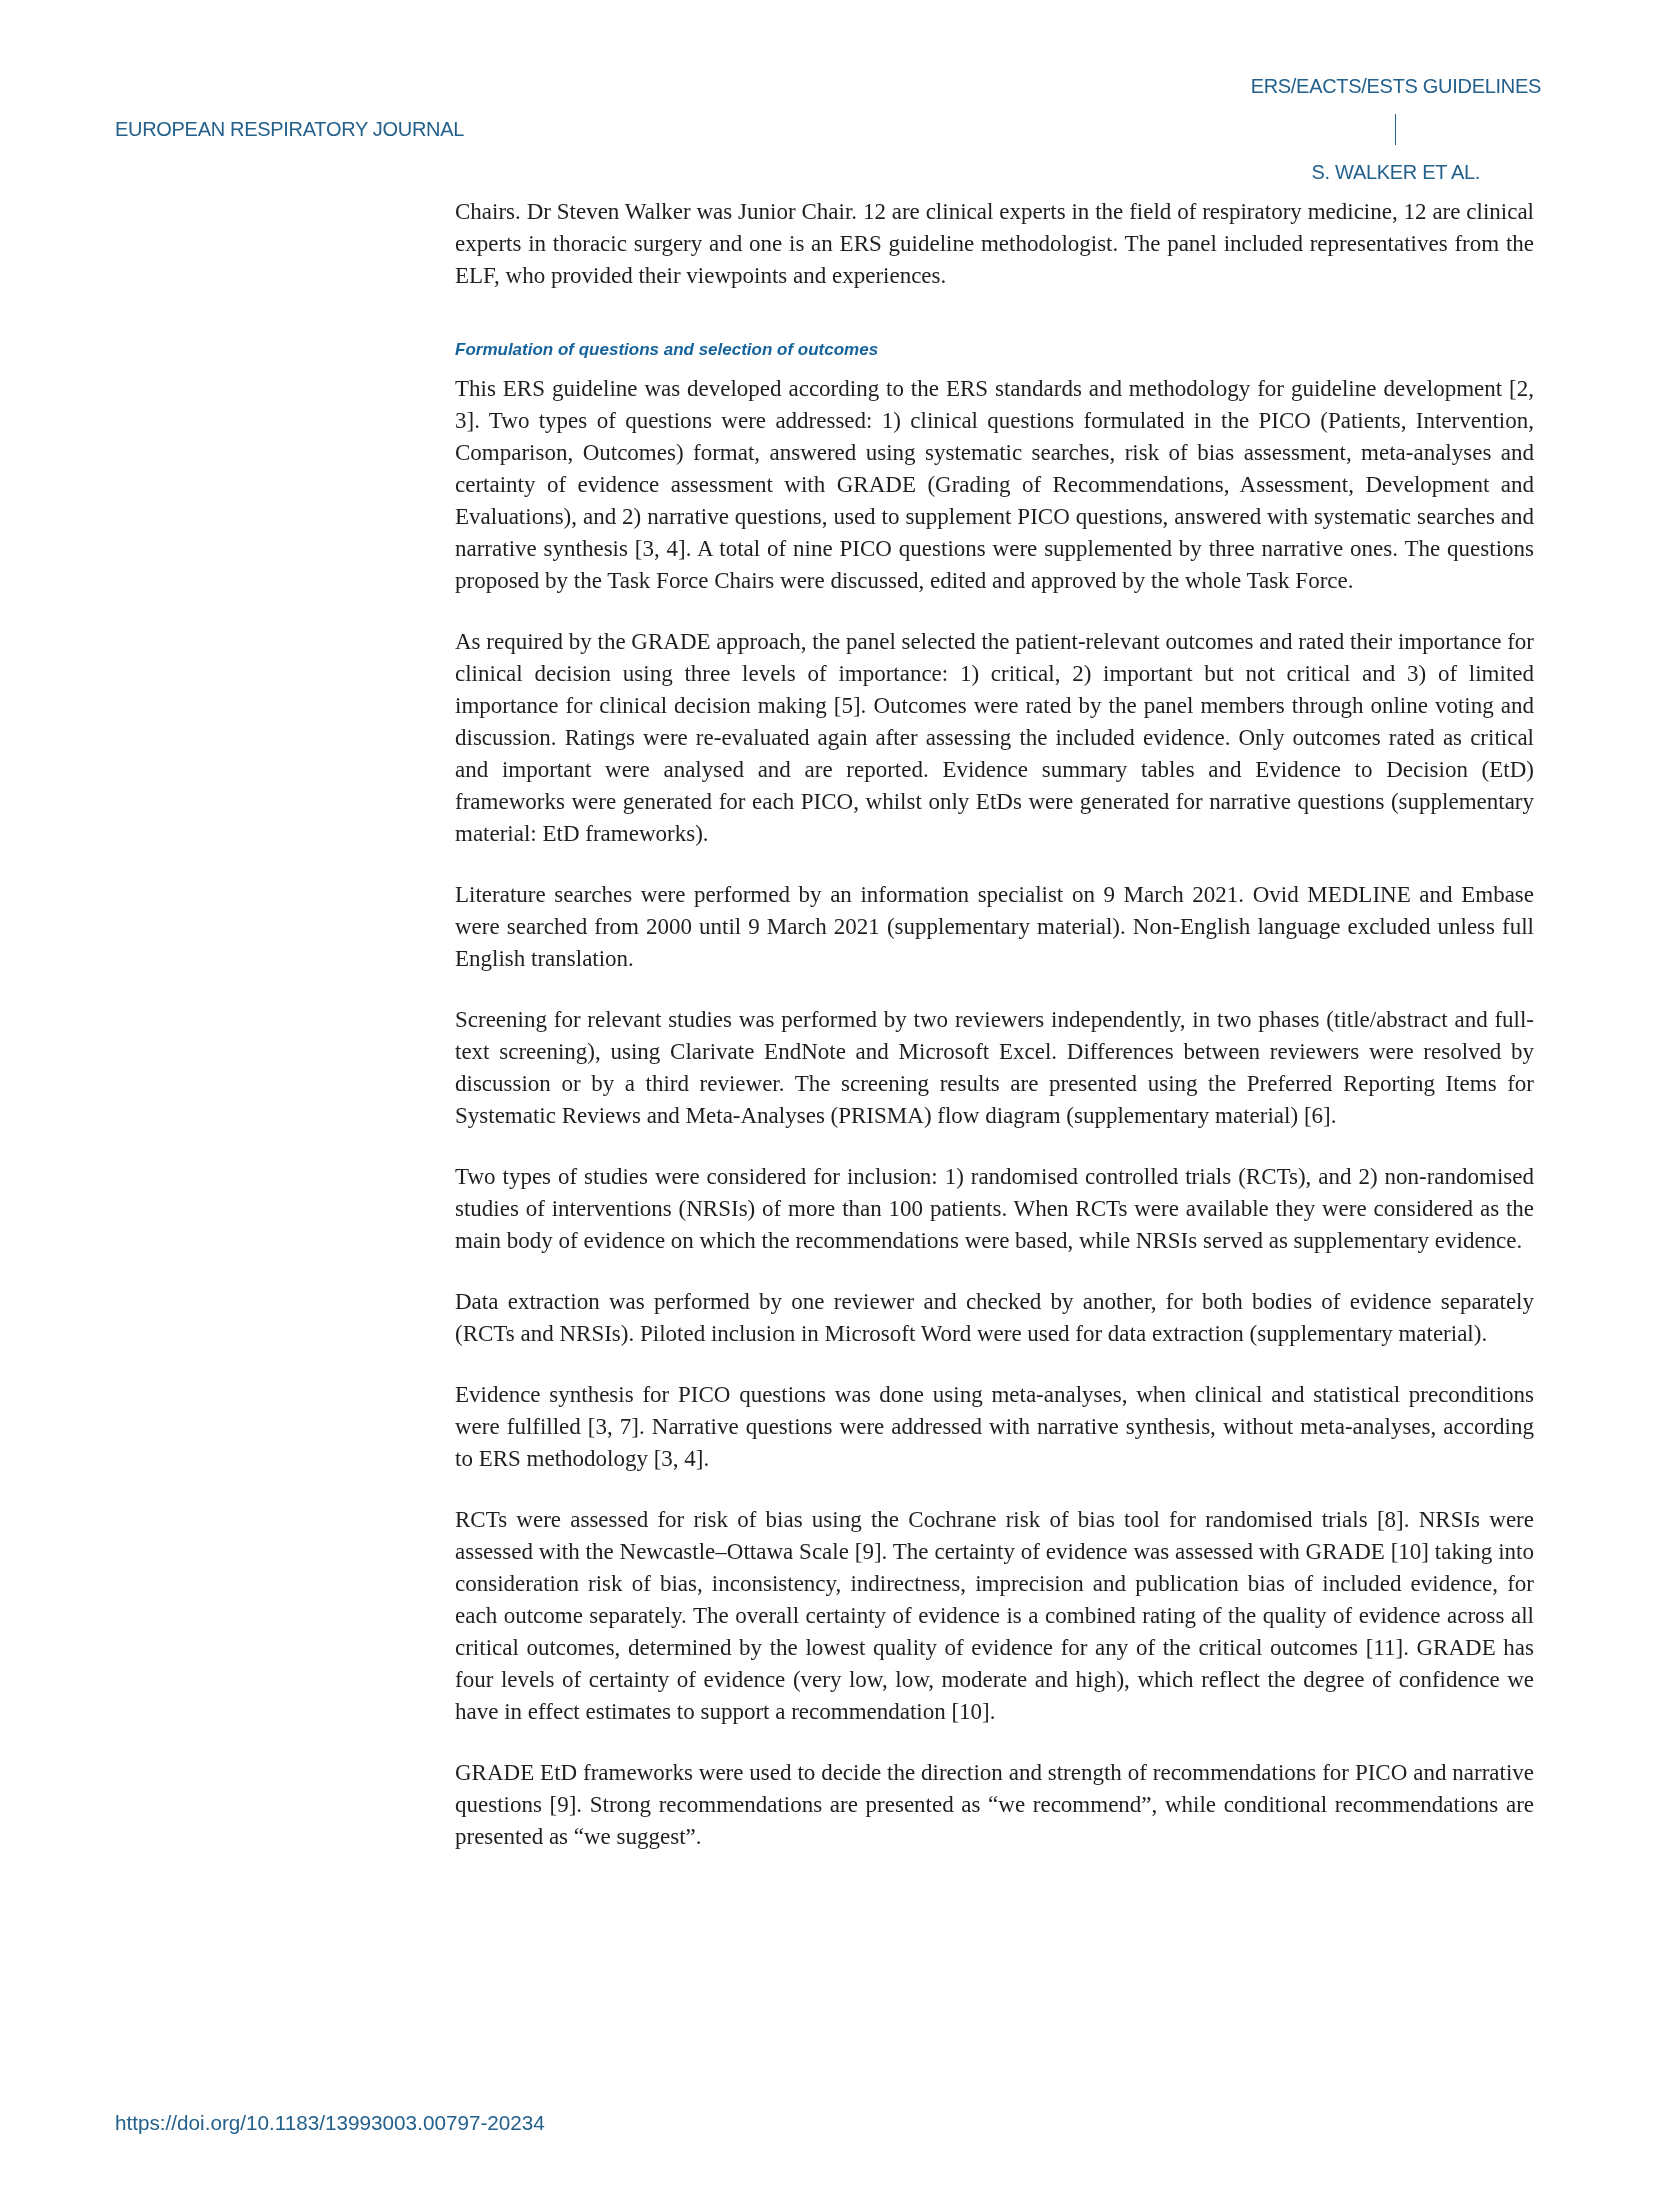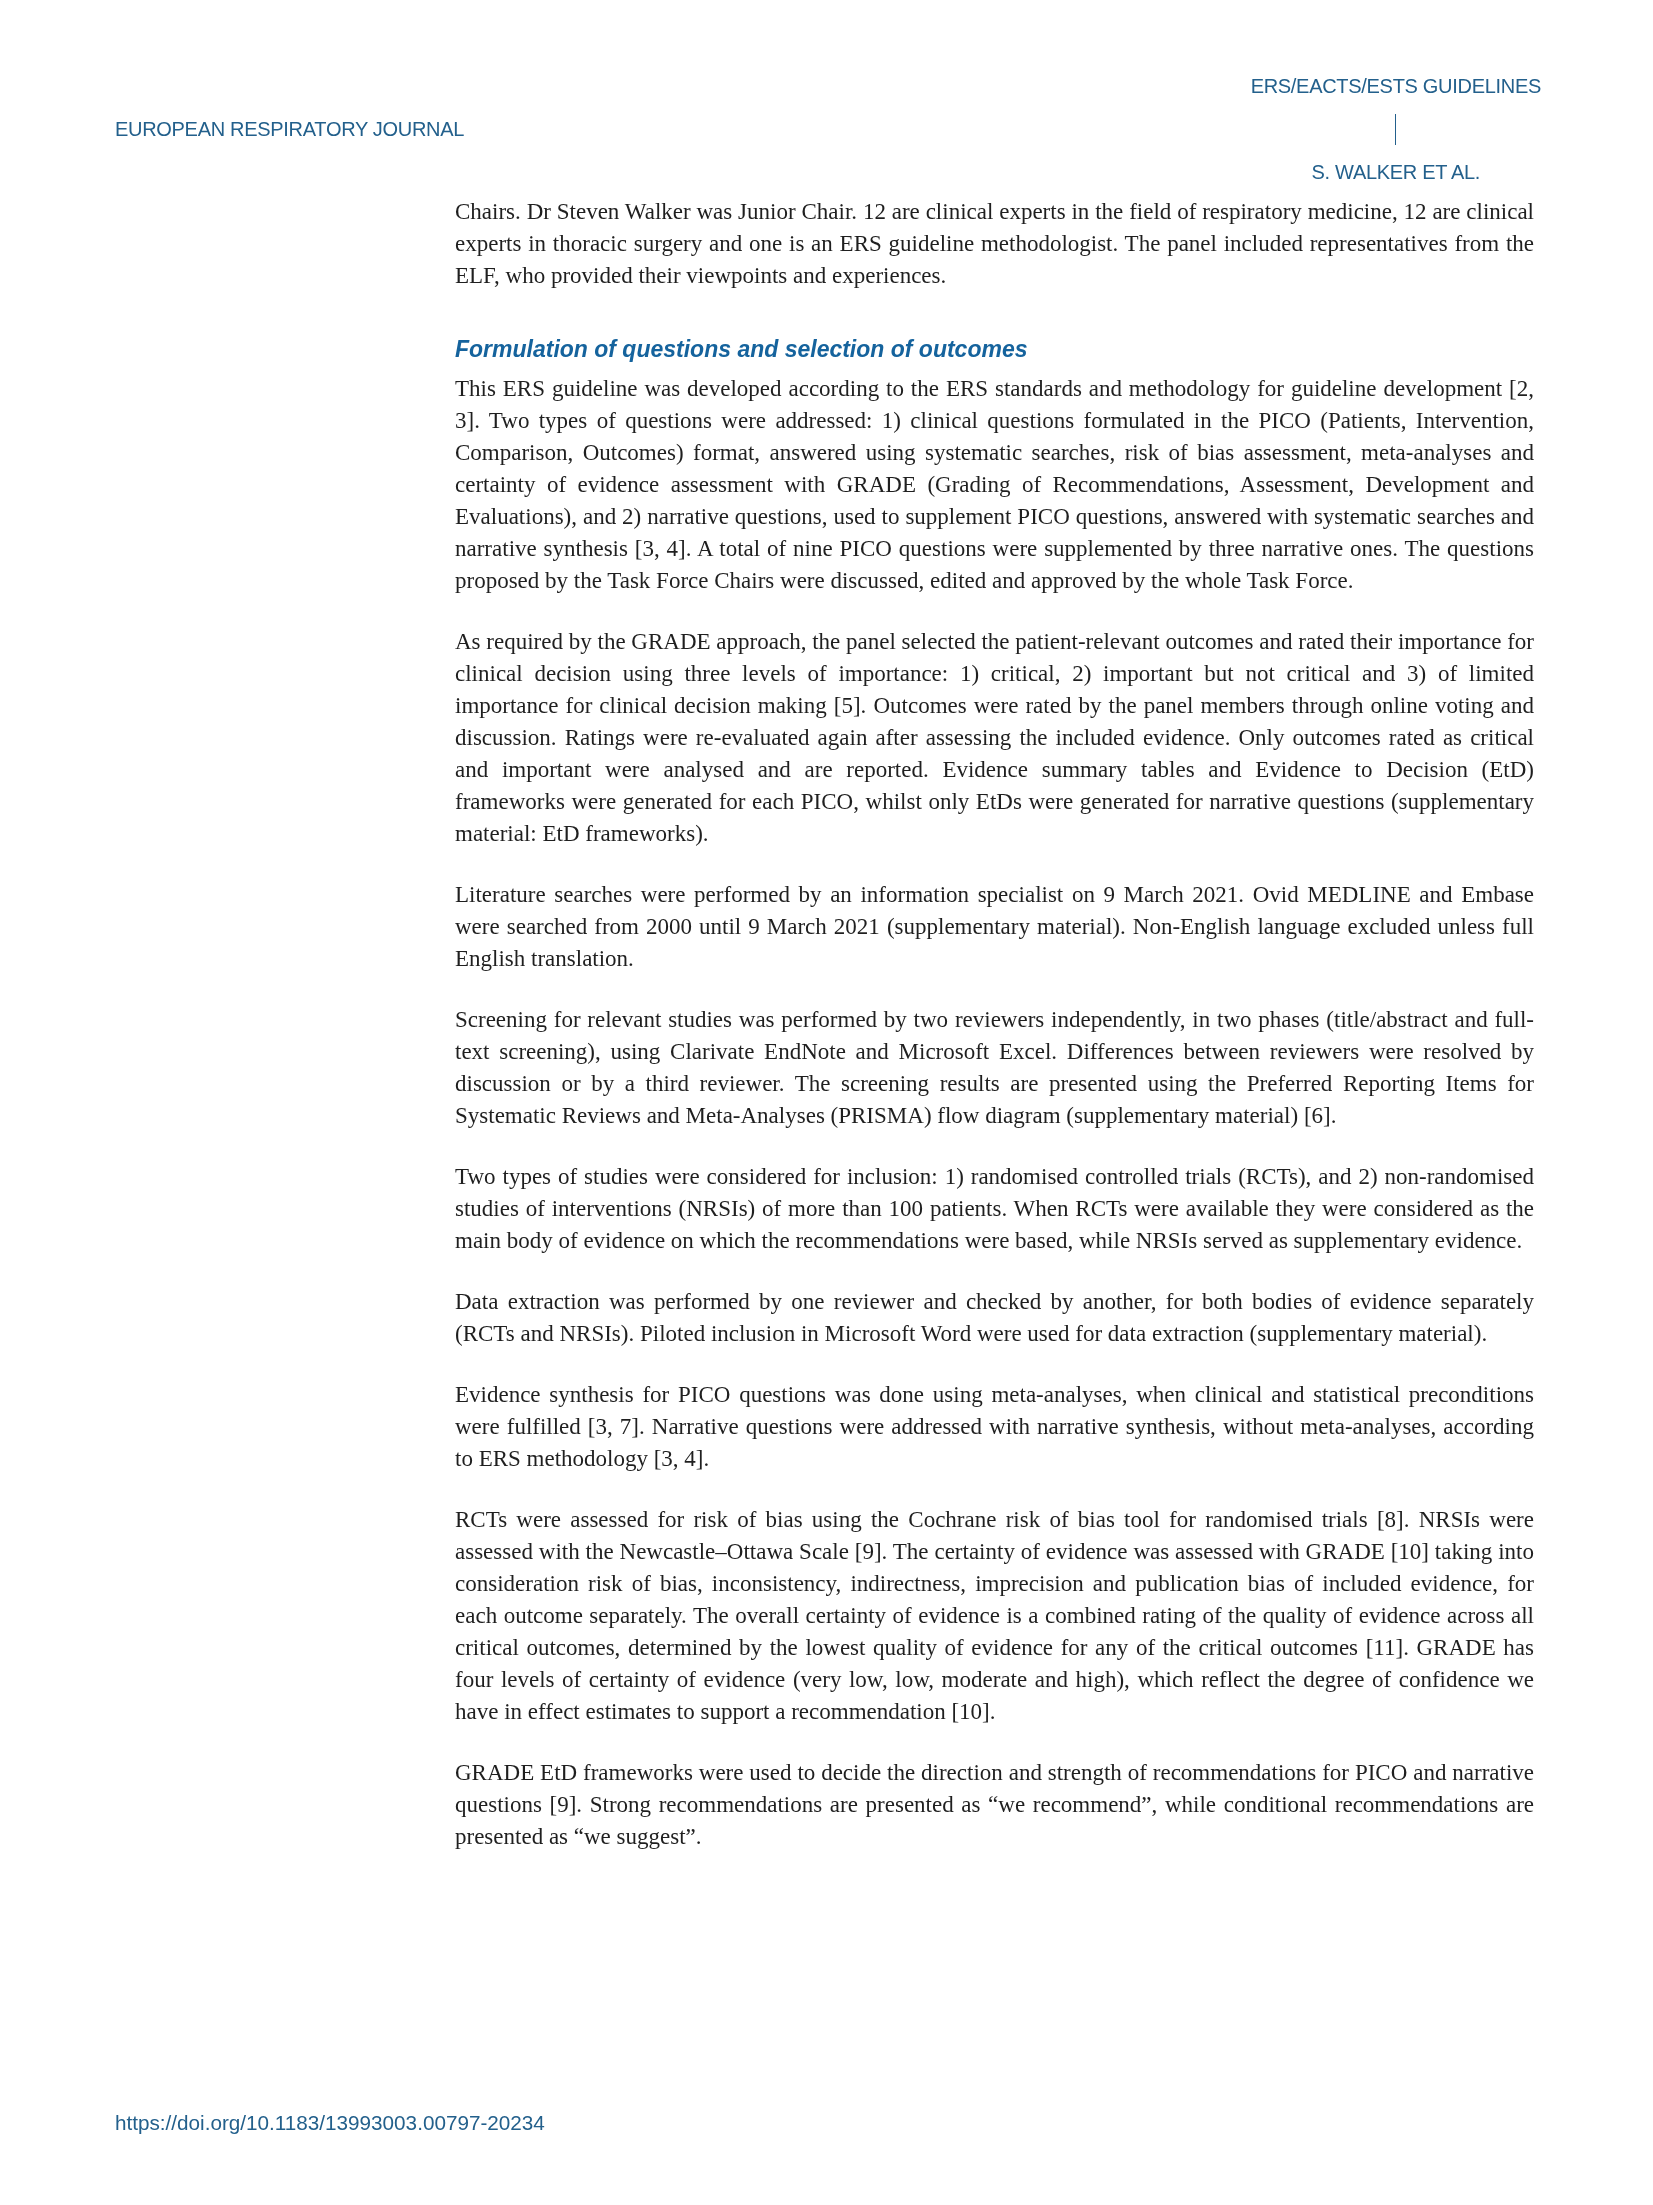--- a/index.html
+++ b/index.html
@@ -50,21 +50,21 @@
     line-height: 32px;
     text-align: justify;
   }
   .main p {
     margin: 0 8px 29px 0;
   }
   .section-heading {
     font-family: "Liberation Sans", sans-serif;
     font-style: italic;
     font-weight: 700;
-    font-size: 23px;
+    font-size: 17px;
     line-height: 29px;
     color: var(--heading-blue, #15639d);
     margin: 43px 0 9.3px 0;
     text-align: left;
   }
   .page-footer {
     position: absolute;
     top: 2111px;
     left: 115px;
     right: 113px;

